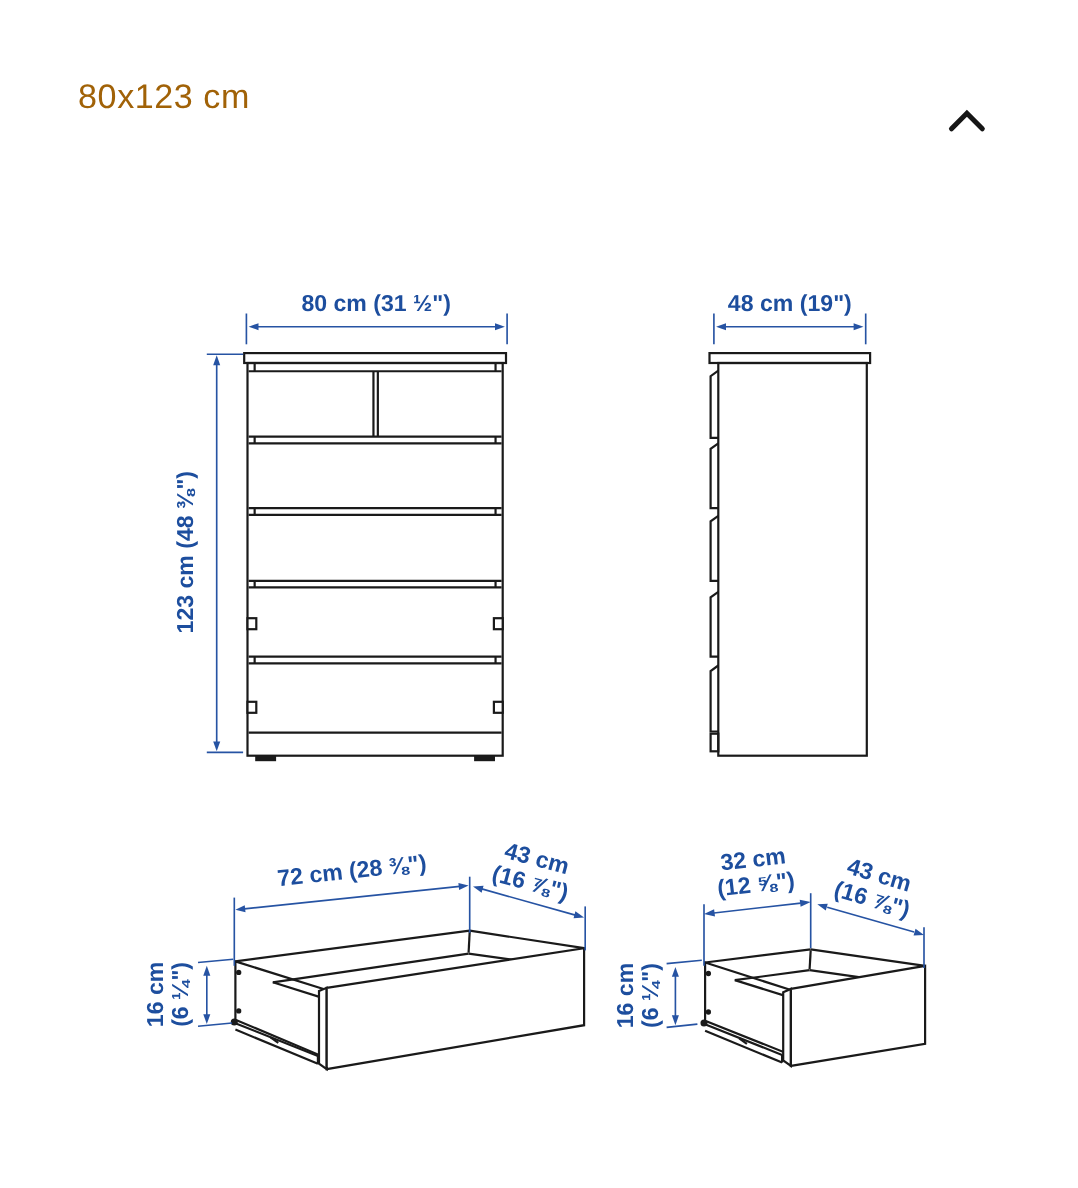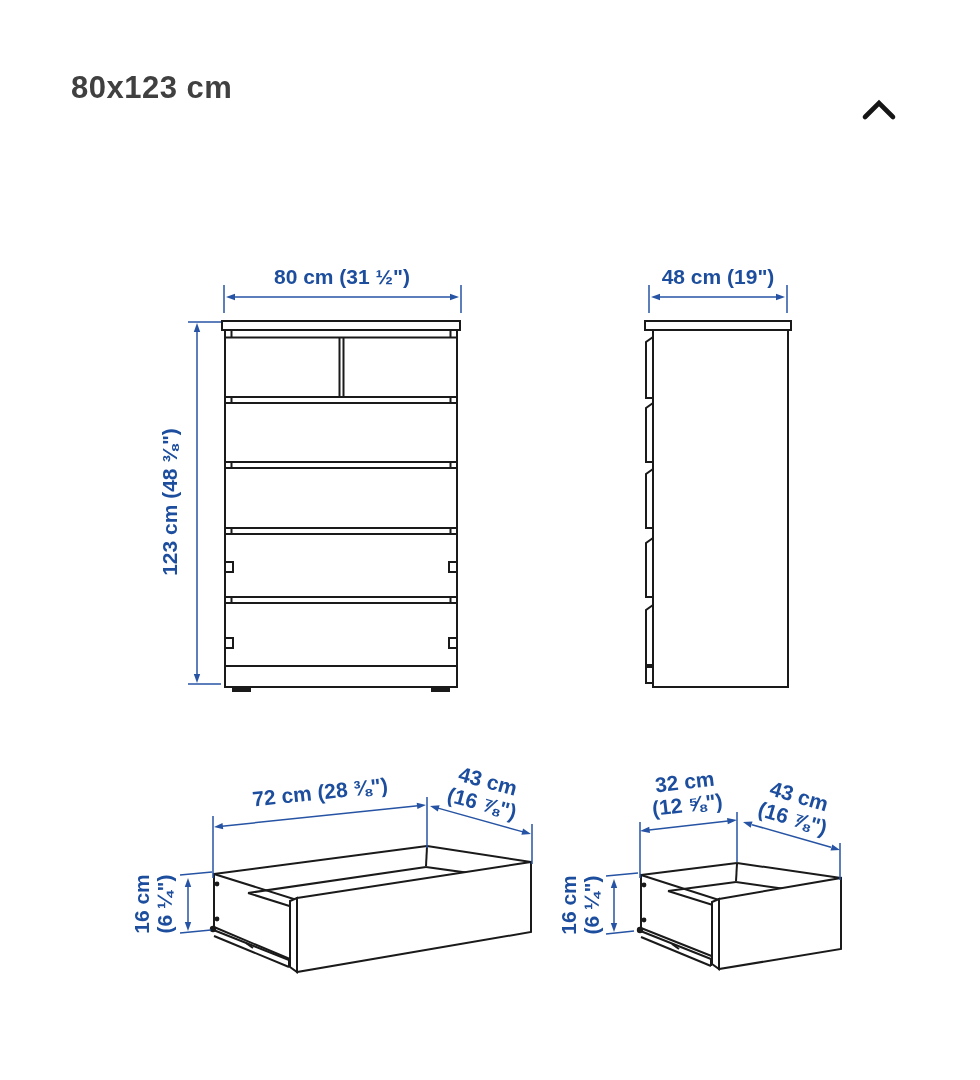--- a/index.html
+++ b/index.html
@@ -1,18 +1,18 @@
 <!DOCTYPE html>
 <html><head>
 <meta charset="utf-8">
 <style>
   html,body{margin:0;padding:0;background:#ffffff;}
   .page{position:relative;width:980px;height:1080px;background:#ffffff;overflow:hidden;
         font-family:"Liberation Sans","DejaVu Sans",sans-serif;}
-  .title{position:absolute;left:71px;top:70px;font-size:31px;font-weight:700;color:#404040;letter-spacing:.5px;}
+  .title{position:absolute;left:71px;top:70px;font-size:31px;font-weight:400;color:#a16207;letter-spacing:.5px;}
   .collapse-btn{position:absolute;left:852px;top:86px;width:52px;height:48px;background:transparent;border:none;cursor:pointer;padding:0;}
   .art{position:absolute;left:0;top:0;}
   .dim{position:absolute;color:#1d4e9e;font-weight:bold;font-size:21px;line-height:23px;
        white-space:nowrap;text-align:center;transform-origin:center center;}
   .dim .ln{display:block;}
   .c-front-w{left:342px;top:276px;transform:translate(-50%,-50%);}
   .c-side-d{left:718px;top:276px;transform:translate(-50%,-50%);}
   .c-front-h{left:169px;top:502px;transform:translate(-50%,-50%) rotate(-90deg);}
   .c-ld-w{left:320px;top:792px;transform:translate(-50%,-50%) rotate(-6deg);}
   .c-ld-d{left:485px;top:792px;transform:translate(-50%,-50%) rotate(15deg);}

